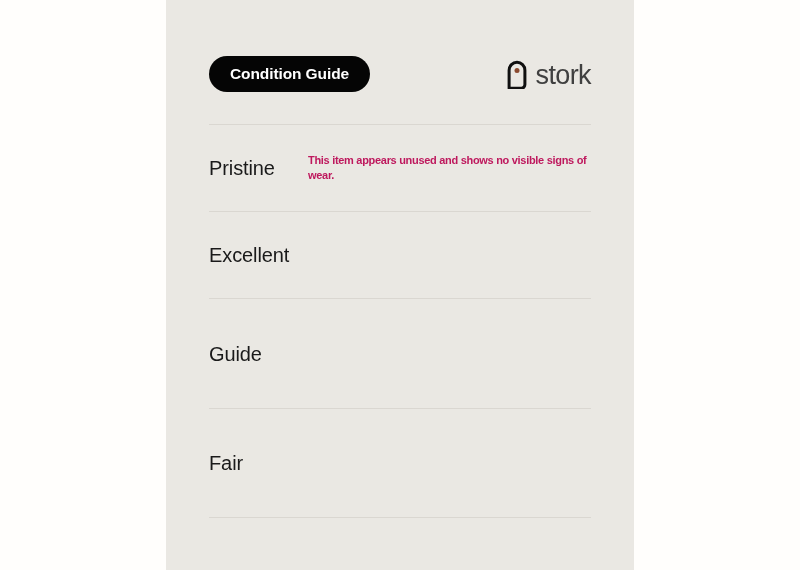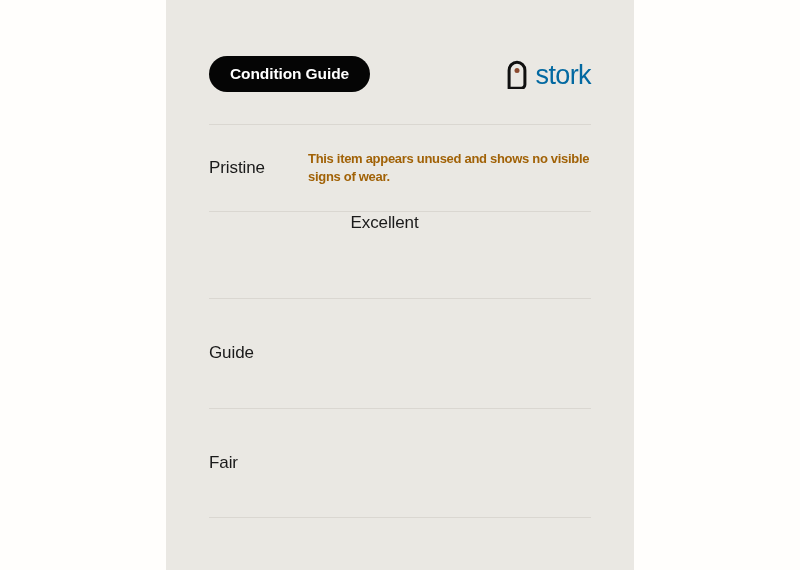--- a/index.html
+++ b/index.html
@@ -71,21 +71,21 @@
     height: 40px;
   }
   .brand-mark {
     display: block;
     width: 22px;
     height: 30px;
   }
   .brand-word {
     font-size: 27px;
     font-weight: normal;
-    color: #0369a1;
+    color: #404040;
     letter-spacing: -0.6px;
     line-height: 1;
     position: relative;
     top: 1px;
   }
 
   
   .table {
     position: absolute;
     left: 0;
@@ -98,35 +98,35 @@
     background: #DAD7D1;
   }
   .row {
     display: flex;
     align-items: center;
     box-sizing: border-box;
   }
   .row-label {
     width: 99px;
     flex: 0 0 99px;
-    font-size: 17px;
+    font-size: 20px;
     color: #1A1A1A;
     letter-spacing: -0.1px;
     line-height: 1.3;
   }
   .row-desc {
     flex: 1 1 auto;
-    font-size: 13px;
+    font-size: 11px;
     font-weight: bold;
-    color: #a16207;
+    color: #be185d;
     line-height: 1.38;
     letter-spacing: -0.3px;
   }
   .row-h86  { height: 86px; }
-  .row-h86b { height: 86px; flex-direction: column; }
+  .row-h86b { height: 86px; }
   .row-h109 { height: 109px; }
   .row-h108 { height: 108px; }
 </style>
 </head>
 <body>
 
 <div class="stage">
   <div class="card">
     <div class="card-inner">
 

